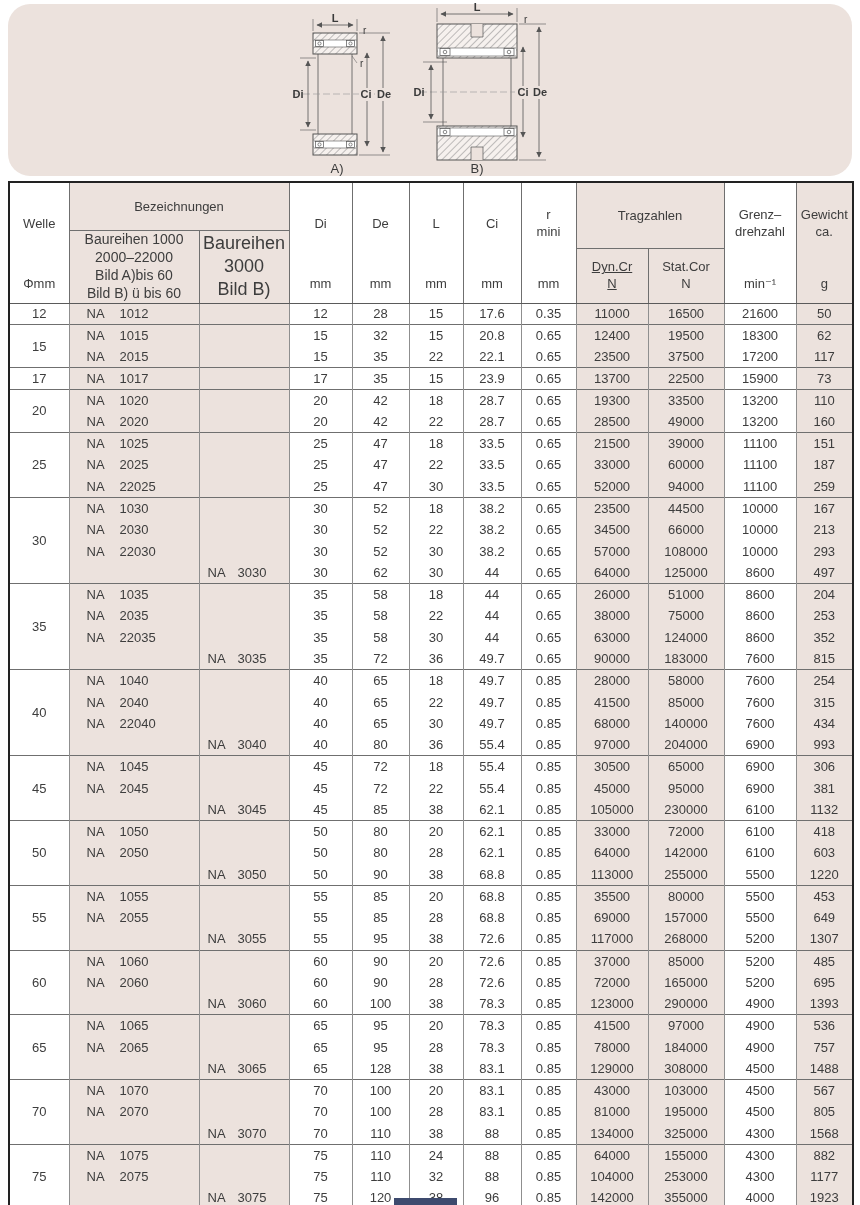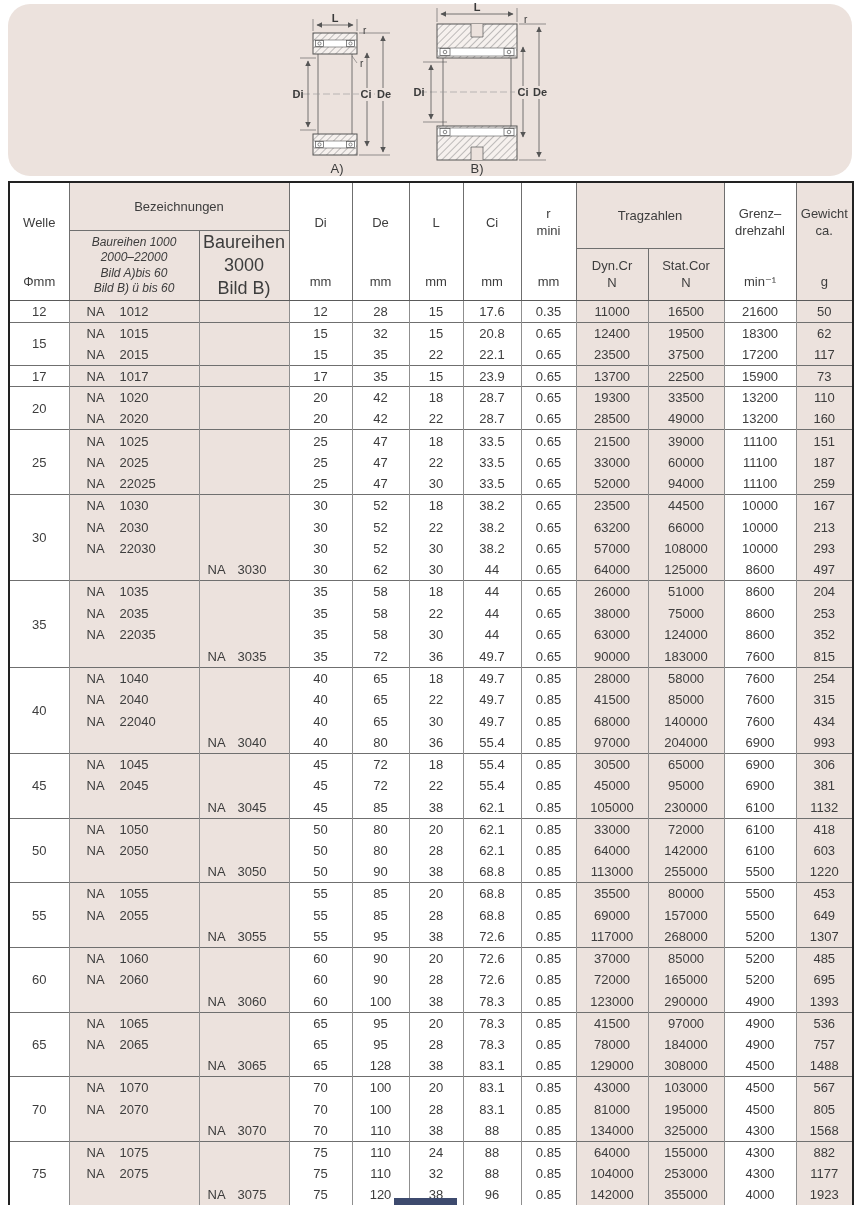--- a/index.html
+++ b/index.html
@@ -43,23 +43,23 @@
   .vstack{display:flex;flex-direction:column;height:100%;}
   .vstack .lbl{flex:1;display:flex;align-items:center;justify-content:center;}
   .vstack .unit{height:38px;display:flex;align-items:center;justify-content:center;}
   .multiline{white-space:pre-line;line-height:1.28;}
   .compound{display:flex;flex-direction:column;height:100%;}
   .compound .band{display:flex;align-items:center;justify-content:center;border-bottom:1px solid var(--grid-dark);}
   .bez .band{height:48px;}
   .trag .band{height:66px;}
   .compound .split{flex:1;display:flex;}
   .compound .split > div{display:flex;align-items:center;justify-content:center;}
-  .bez .c1{width:130px;border-right:1px solid var(--grid-dark);font-size:12px;font-style:italic;}
+  .bez .c1{width:130px;border-right:1px solid var(--grid-dark);font-size:14px;}
   .bez .c2{flex:1;font-size:18px;}
-  .trag .c1{width:72px;border-right:1px solid var(--grid-dark);}
+  .trag .c1{width:72px;border-right:1px solid var(--grid-dark);text-decoration:underline;}
   .trag .c2{flex:1;}
 
   .spec tbody td{height:21.57px;}
   .spec tbody tr.group-start td{border-top:1px solid var(--grid-dark);}
   .spec td.bez1,.spec td.bez2{text-align:left;background:var(--shade);}
   .spec td.bez1 .na{display:inline-block;margin-left:17px;width:33px;}
   .spec td.bez2 .na{display:inline-block;margin-left:8px;width:30px;}
   .spec td.bez1 .code,.spec td.bez2 .code{display:inline-block;}
 
   .page-num-box{
@@ -425,21 +425,21 @@
         <td class="num pink">167</td>
       </tr>
       <tr>
         <td class="bez1"><span class="na">NA</span><span class="code">2030</span></td>
         <td class="bez2"></td>
         <td class="num">30</td>
         <td class="num">52</td>
         <td class="num">22</td>
         <td class="num">38.2</td>
         <td class="num">0.65</td>
-        <td class="num pink">63200</td>
+        <td class="num pink">34500</td>
         <td class="num pink">66000</td>
         <td class="num">10000</td>
         <td class="num pink">213</td>
       </tr>
       <tr>
         <td class="bez1"><span class="na">NA</span><span class="code">22030</span></td>
         <td class="bez2"></td>
         <td class="num">30</td>
         <td class="num">52</td>
         <td class="num">30</td>

